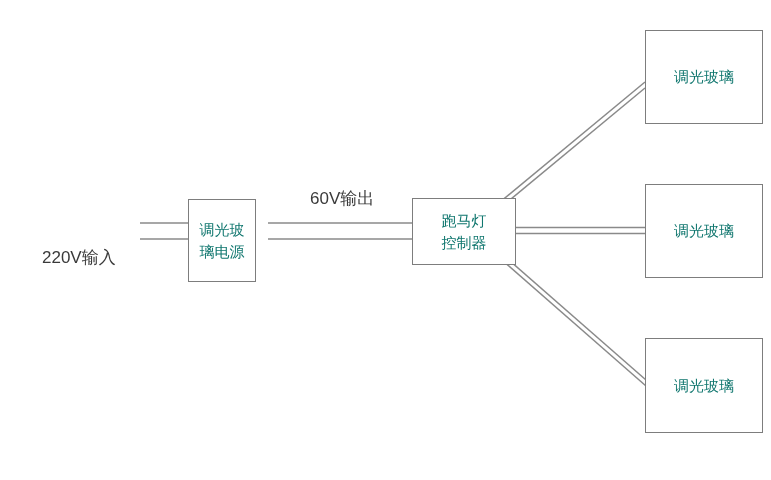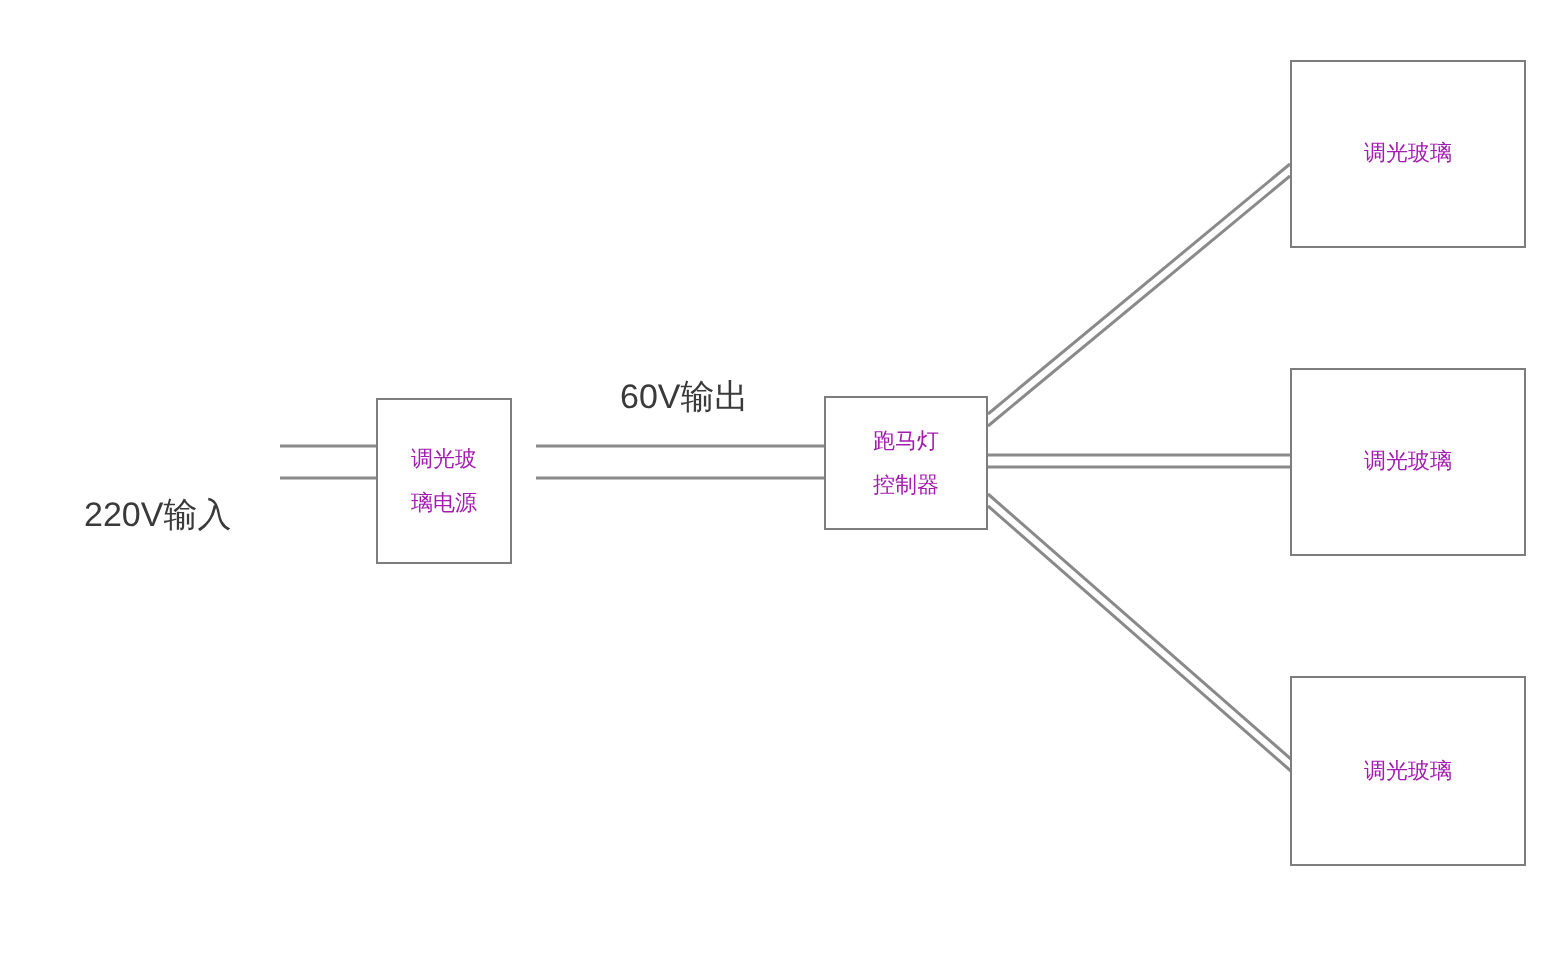--- a/index.html
+++ b/index.html
@@ -23,36 +23,36 @@
     height: 480px;
   }
   .node {
     position: absolute;
     border: 1.5px solid #7d7d7d;
     background: #ffffff;
     display: flex;
     flex-direction: column;
     align-items: center;
     justify-content: center;
-    color: #a21caf;
-    font-size: 11px;
+    color: #0f766e;
+    font-size: 15px;
     line-height: 22px;
     text-align: center;
     box-sizing: border-box;
   }
   .free-label {
     position: absolute;
     color: #3a3a3a;
     font-size: 17px;
     line-height: 20px;
     white-space: nowrap;
   }
   
   .node-power      { left: 188px; top: 199px; width: 68px;  height: 83px; }
-  .node-controller { left: 412px; top: 198px; width: 82px;  height: 67px; }
+  .node-controller { left: 412px; top: 198px; width: 104px;  height: 67px; }
   .node-glass-top    { left: 645px; top: 30px;  width: 118px; height: 94px; }
   .node-glass-middle { left: 645px; top: 184px; width: 118px; height: 94px; }
   .node-glass-bottom { left: 645px; top: 338px; width: 118px; height: 95px; }
   
   .label-input  { left: 42px;  top: 220px; margin-top: 28px; }
   .label-output { left: 310px; top: 189px; }
 </style>
 </head>
 <body>
 

